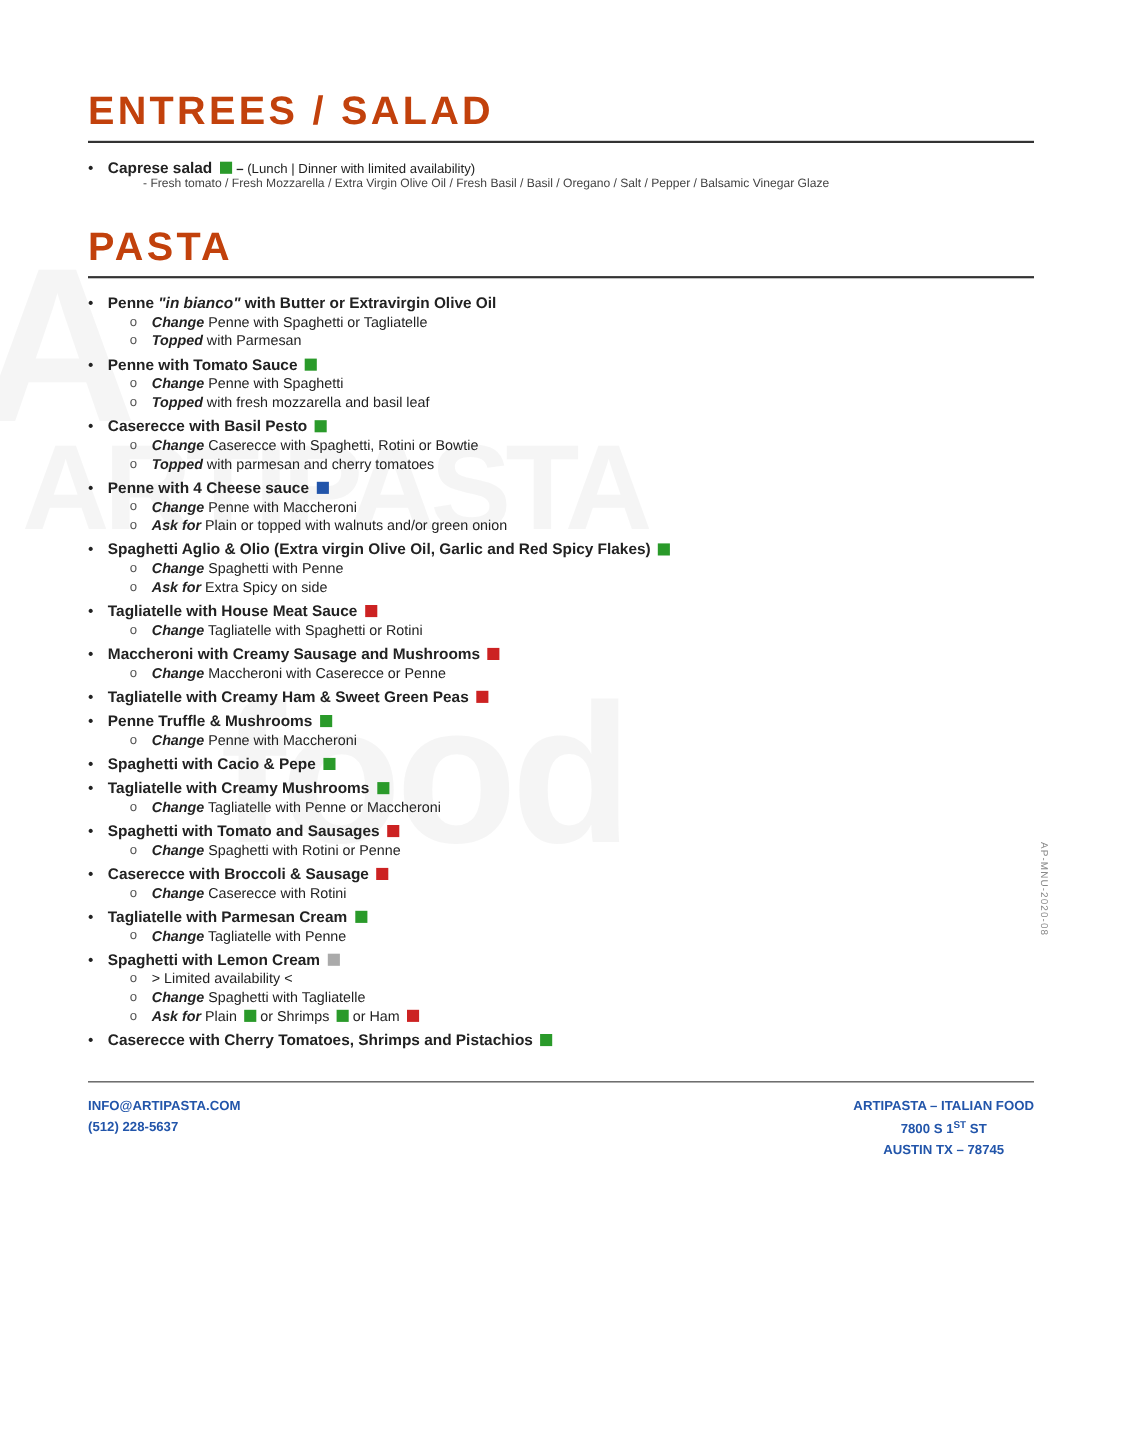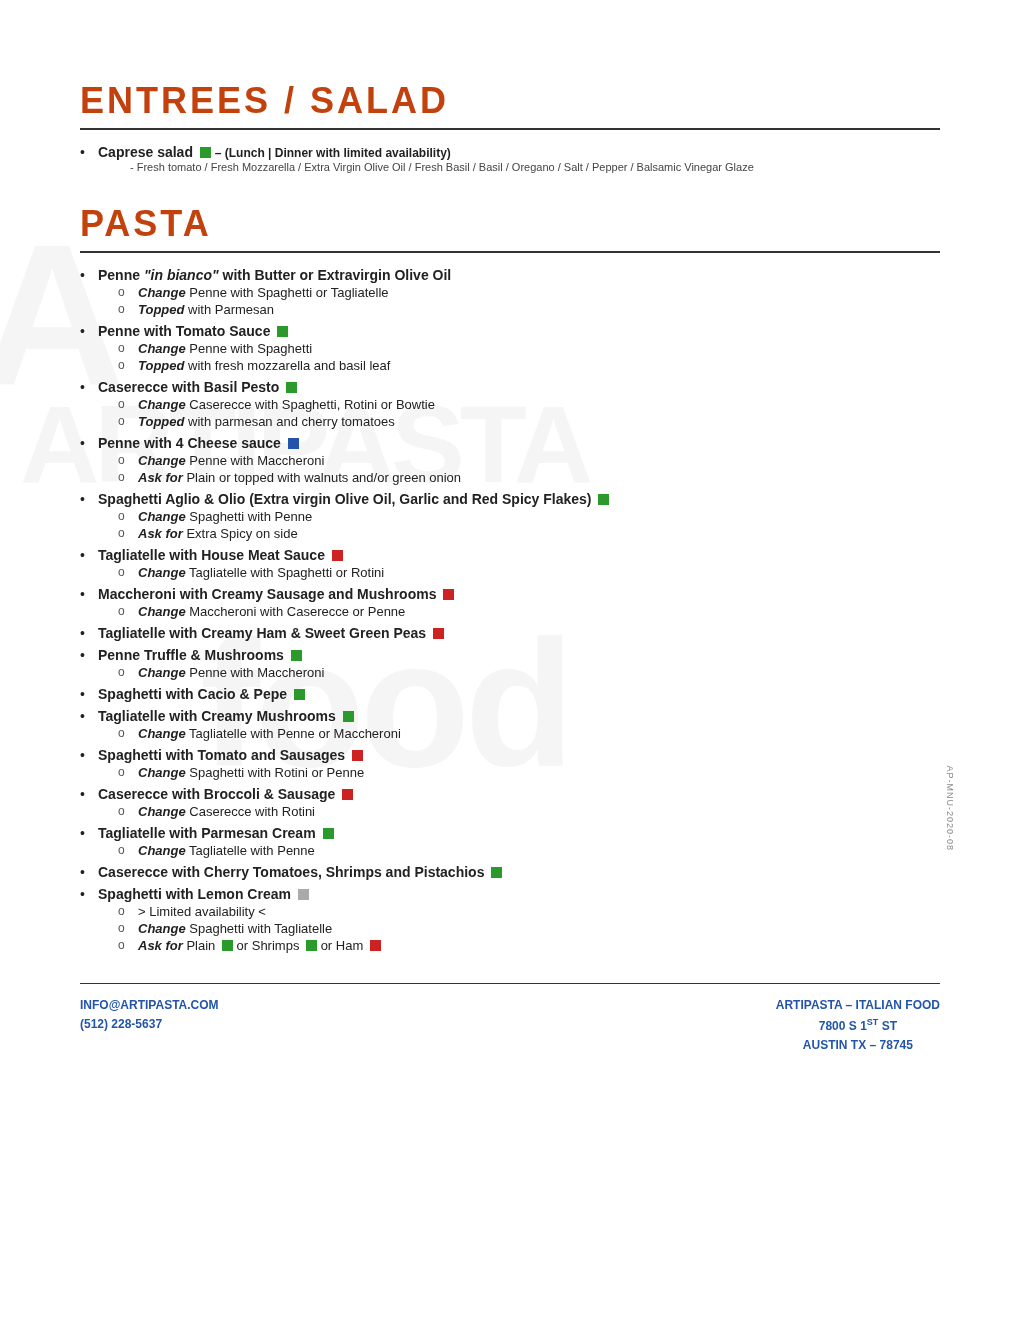--- a/index.html
+++ b/index.html
@@ -131,21 +131,21 @@
       content: '-  ';
     }
 
     
     .avail-note {
       font-size: 12px;
       font-weight: bold;
       color: #222;
     }
     .avail-label {
-      font-weight: bold;
+      font-weight: normal;
       font-style: normal;
     }
 
     
     .side-label {
       position: absolute;
       right: -10px;
       bottom: 200px;
       transform: rotate(90deg);
       transform-origin: right center;
@@ -310,30 +310,30 @@
         </li>
 
         <li class="menu-item">
           <span class="item-name"><strong>Tagliatelle with Parmesan Cream</strong> <span class="color-square green-sq"></span></span>
           <ul class="sub-list">
             <li><span class="sub-label-change">Change</span> Tagliatelle with Penne</li>
           </ul>
         </li>
 
         <li class="menu-item">
-          <span class="item-name"><strong>Caserecce with Cherry Tomatoes, Shrimps and Pistachios</strong> <span class="color-square green-sq"></span></span>
-        </li>
-
-        <li class="menu-item">
           <span class="item-name"><strong>Spaghetti with Lemon Cream</strong> <span class="color-square" style="background:#aaa;display:inline-block;width:11px;height:11px;margin-left:3px;vertical-align:middle;"></span></span>
           <ul class="sub-list">
             <li>&gt; Limited availability &lt;</li>
             <li><span class="sub-label-change">Change</span> Spaghetti with Tagliatelle</li>
             <li><span class="sub-label-ask">Ask for</span> Plain <span class="color-square green-sq"></span> or Shrimps <span class="color-square green-sq"></span> or Ham <span class="color-square red-sq"></span></li>
           </ul>
+        </li>
+
+        <li class="menu-item">
+          <span class="item-name"><strong>Caserecce with Cherry Tomatoes, Shrimps and Pistachios</strong> <span class="color-square green-sq"></span></span>
         </li>
 
       </ul>
     </div>
 
     <div class="side-label">AP-MNU-2020-08</div>
 
     <div class="footer">
       <div class="footer-left">
         <div>INFO@ARTIPASTA.COM</div>

